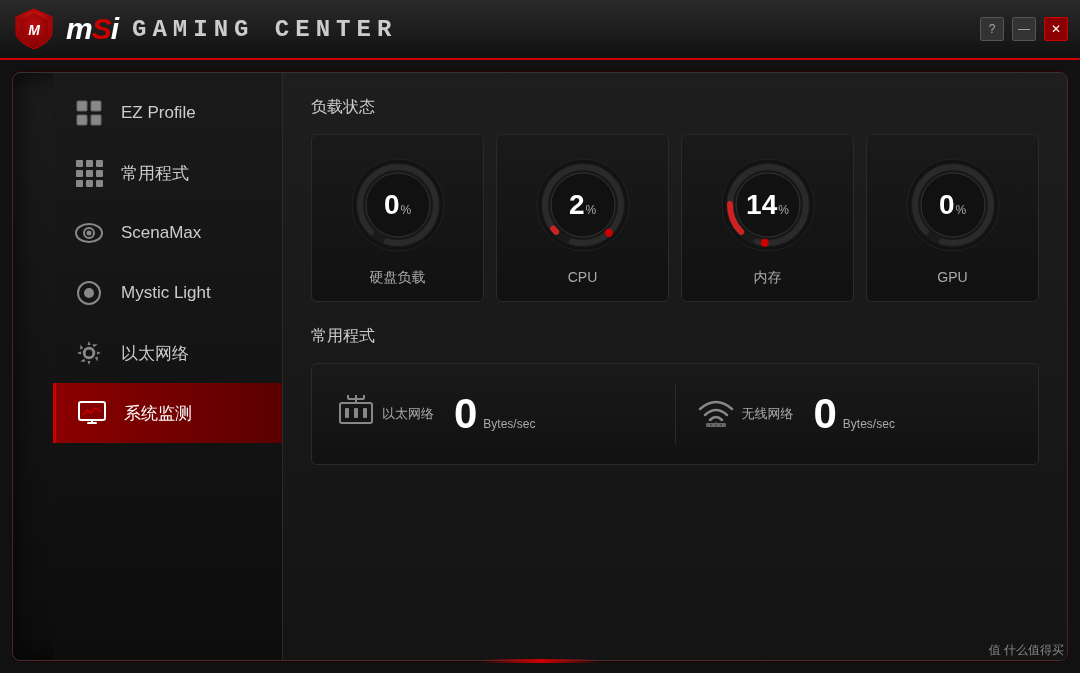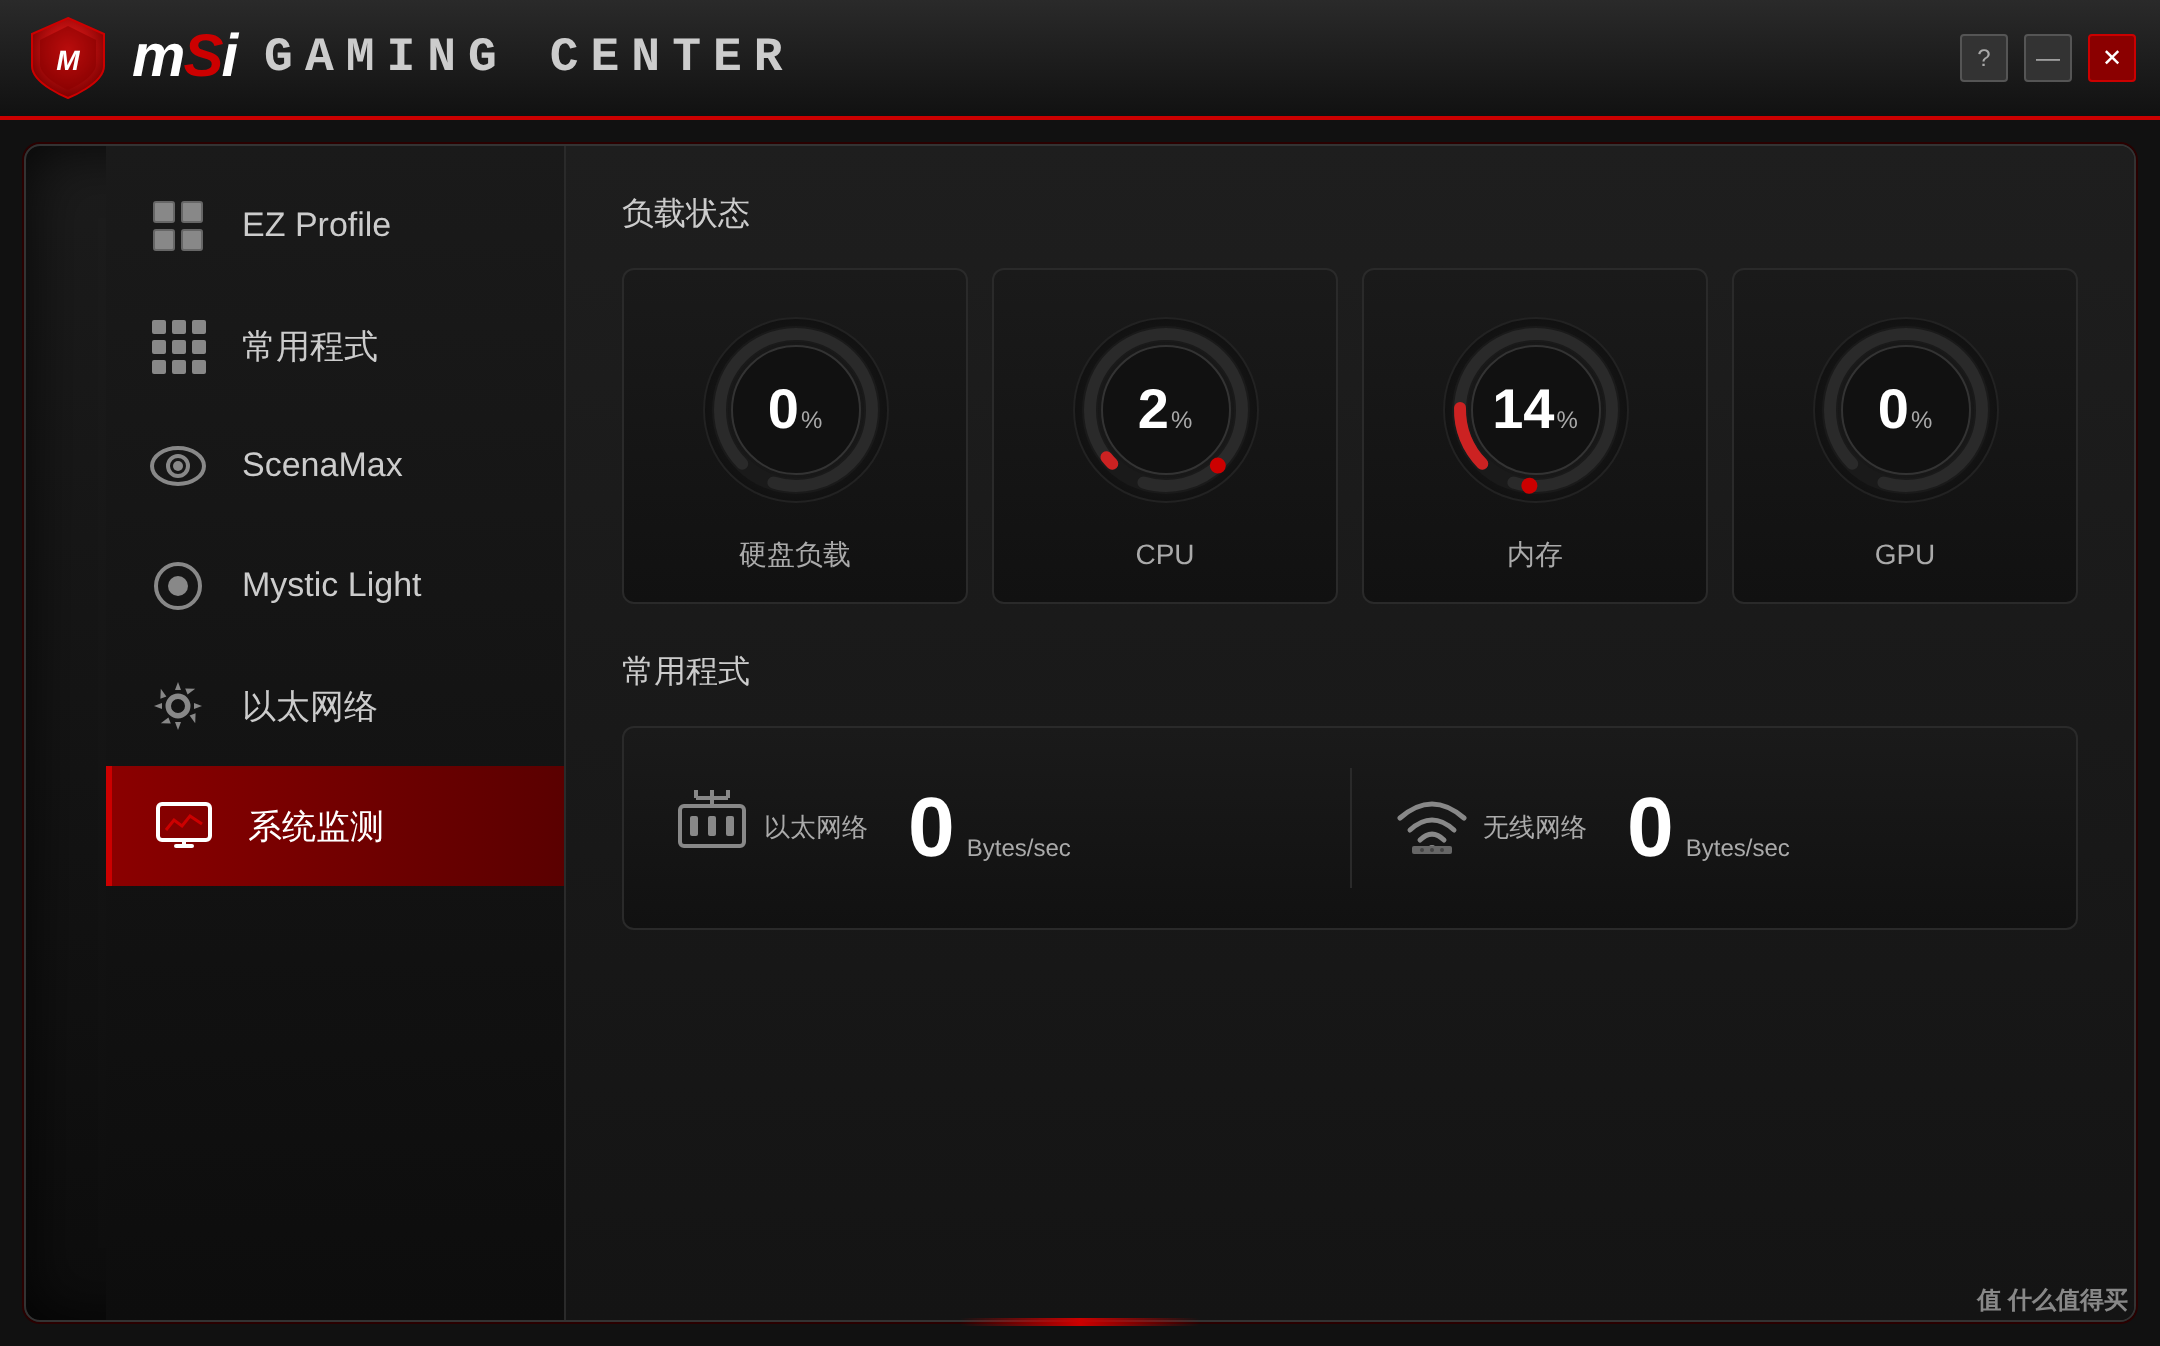--- a/index.html
+++ b/index.html
@@ -273,21 +273,20 @@
       margin: 0 20px;
     }
 
     
     .watermark {
       position: absolute;
       bottom: 14px;
       right: 16px;
       color: #888;
       font-size: 12px;
-      font-weight: bold;
     }
 
     
     .inner-panel {
       box-shadow: 0 0 0 1px #2a0000, inset 0 0 30px rgba(0,0,0,0.8);
       padding-left: 40px;
     }
 
     
     .bottom-accent {

